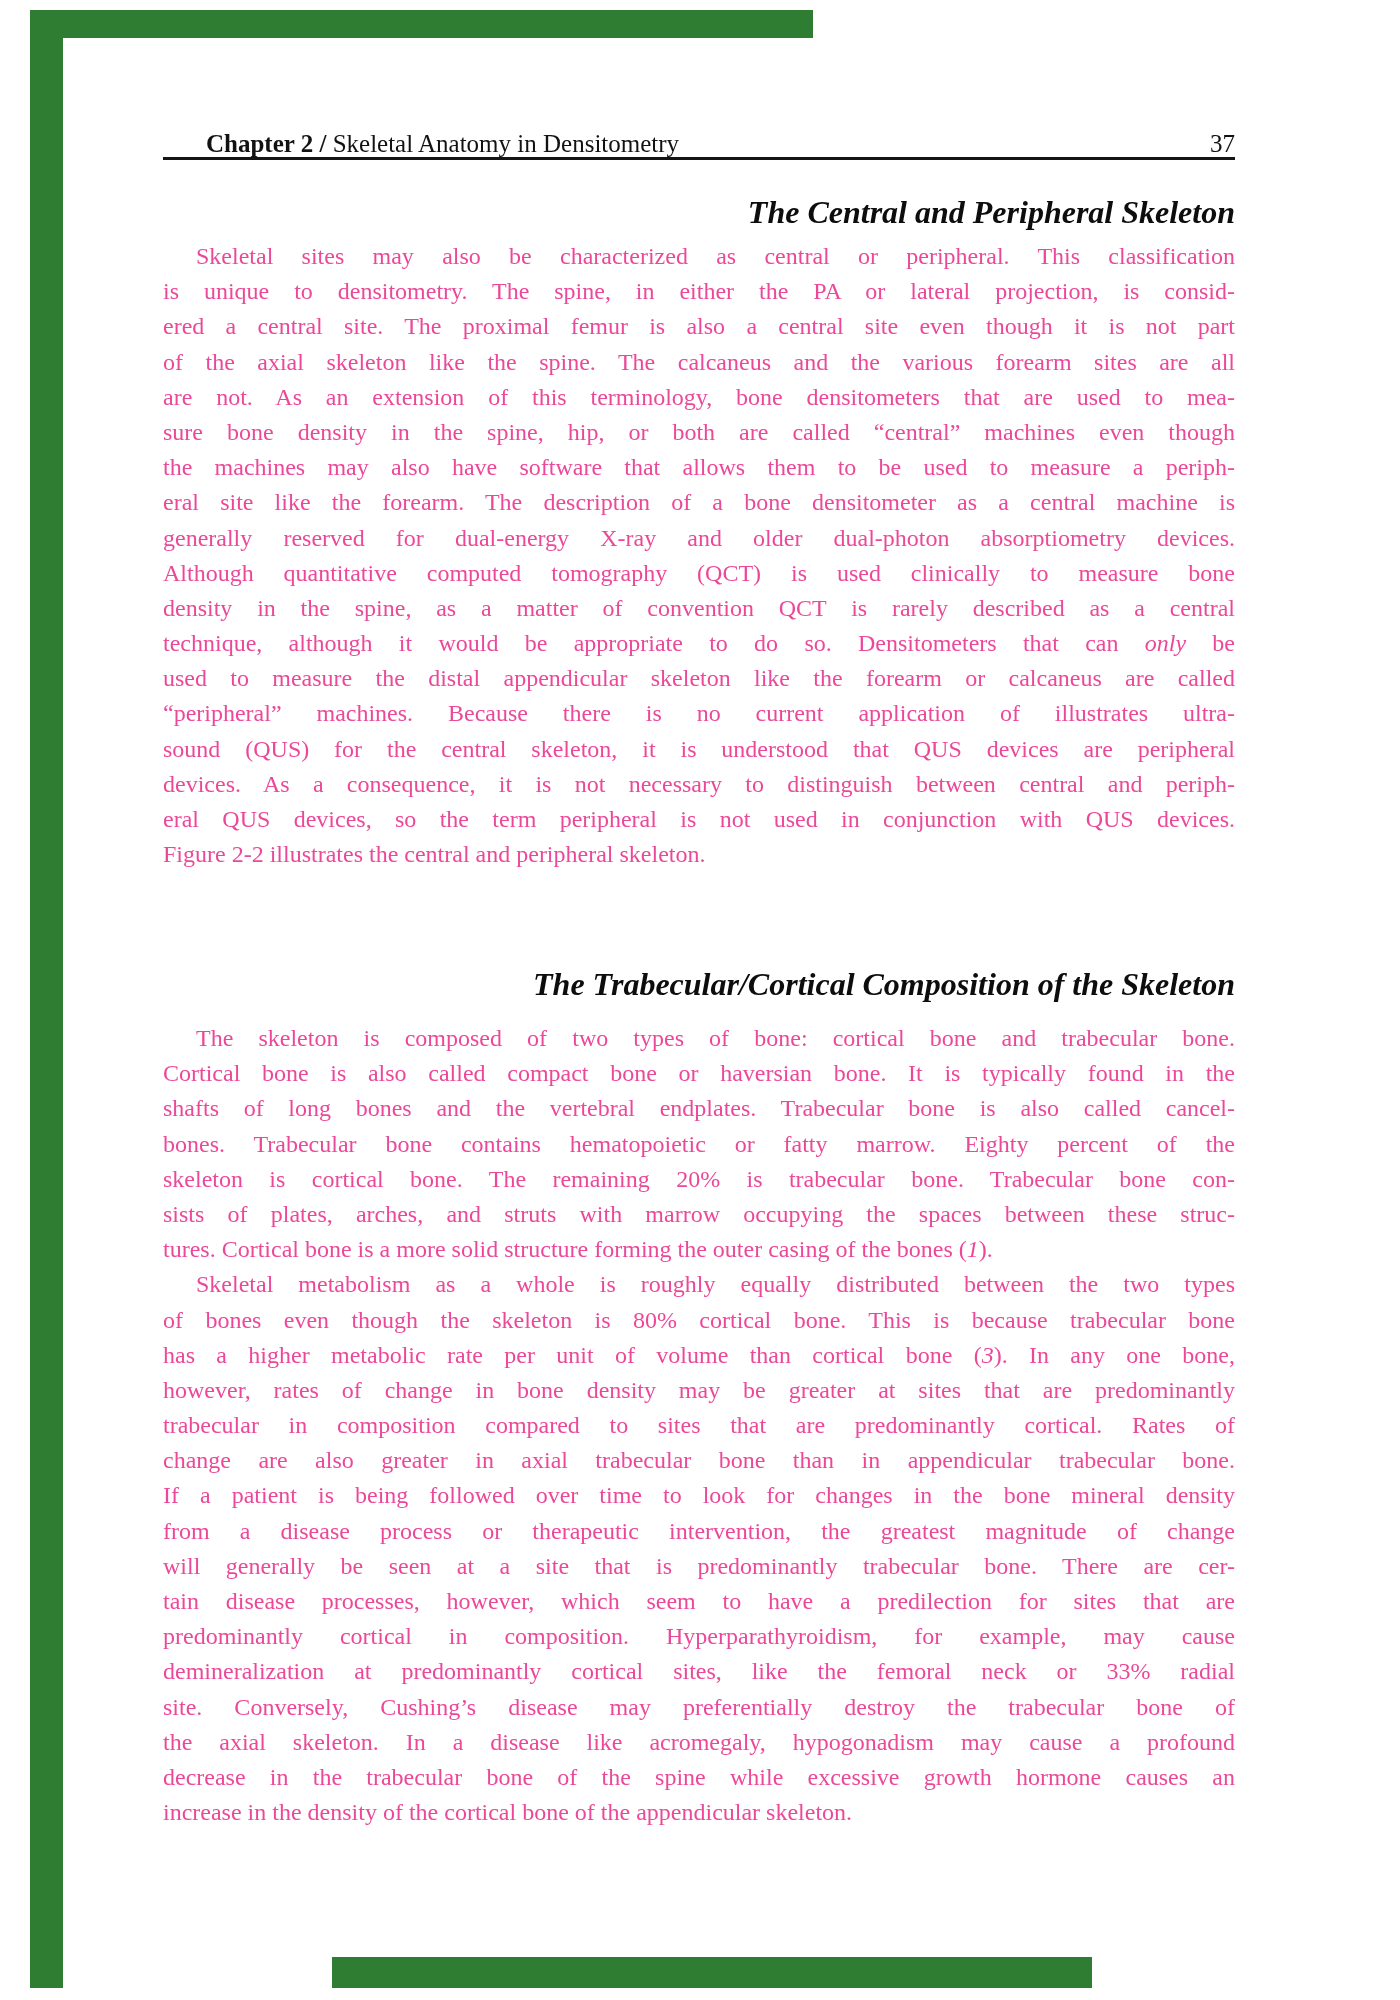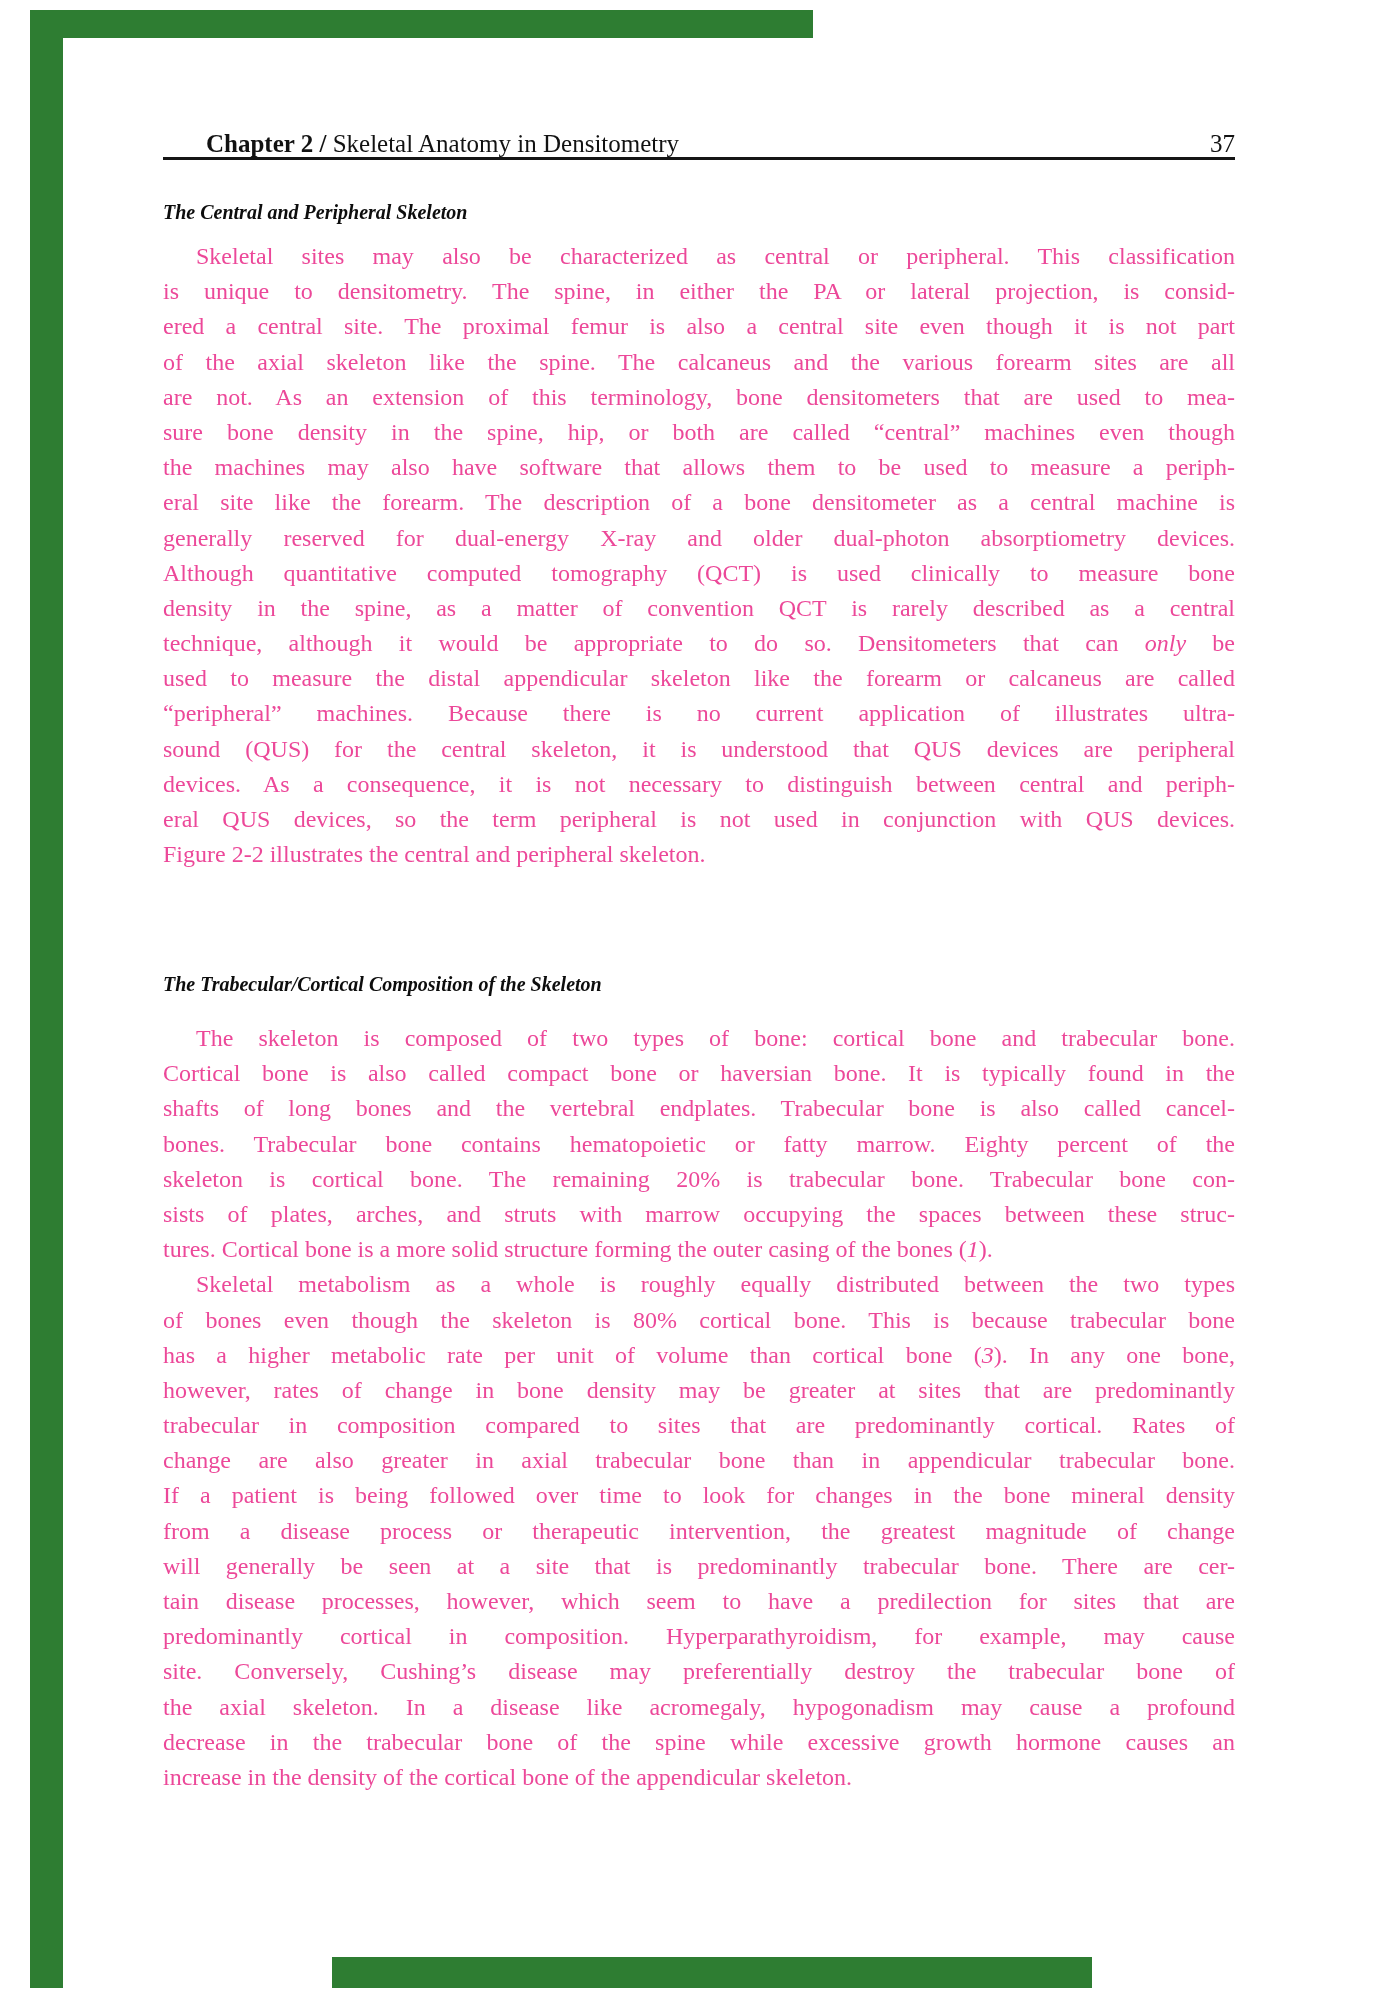--- a/index.html
+++ b/index.html
@@ -25,22 +25,22 @@
   }
   .chapter-label { font-weight: bold; margin-left: 43px; }
   .head-rule {
     position: absolute; left: 163px; top: 157px;
     width: 1072px; height: 3px; background: #151515;
   }
 
   
   .sec-heading {
     position: absolute; left: 163px; width: 1072px;
-    text-align: left;
-    font-size: 20px; line-height: 34px;
+    text-align: right;
+    font-size: 32px; line-height: 34px;
     font-weight: bold; font-style: italic;
     color: #0d0d0d;
   }
   #heading-1 { top: 195px; }
   #heading-2 { top: 967px; }
 
   
   .paragraphs {
     position: absolute; left: 163px; width: 1072px;
     font-size: 24px; line-height: 35.2px;
@@ -111,18 +111,19 @@
       <div class="line">of bones even though the skeleton is 80% cortical bone. This is because trabecular bone</div>
       <div class="line">has a higher metabolic rate per unit of volume than cortical bone (<i>3</i>). In any one bone,</div>
       <div class="line">however, rates of change in bone density may be greater at sites that are predominantly</div>
       <div class="line">trabecular in composition compared to sites that are predominantly cortical. Rates of</div>
       <div class="line">change are also greater in axial trabecular bone than in appendicular trabecular bone.</div>
       <div class="line">If a patient is being followed over time to look for changes in the bone mineral density</div>
       <div class="line">from a disease process or therapeutic intervention, the greatest magnitude of change</div>
       <div class="line">will generally be seen at a site that is predominantly trabecular bone. There are cer-</div>
       <div class="line">tain disease processes, however, which seem to have a predilection for sites that are</div>
       <div class="line">predominantly cortical in composition. Hyperparathyroidism, for example, may cause</div>
+      <div class="line">demineralization at predominantly cortical sites, like the femoral neck or 33% radial</div>
       <div class="line">site. Conversely, Cushing’s disease may preferentially destroy the trabecular bone of</div>
       <div class="line">the axial skeleton. In a disease like acromegaly, hypogonadism may cause a profound</div>
       <div class="line">decrease in the trabecular bone of the spine while excessive growth hormone causes an</div>
       <div class="line last">increase in the density of the cortical bone of the appendicular skeleton.</div>
     </div>
   </div>
 
 </body></html>

